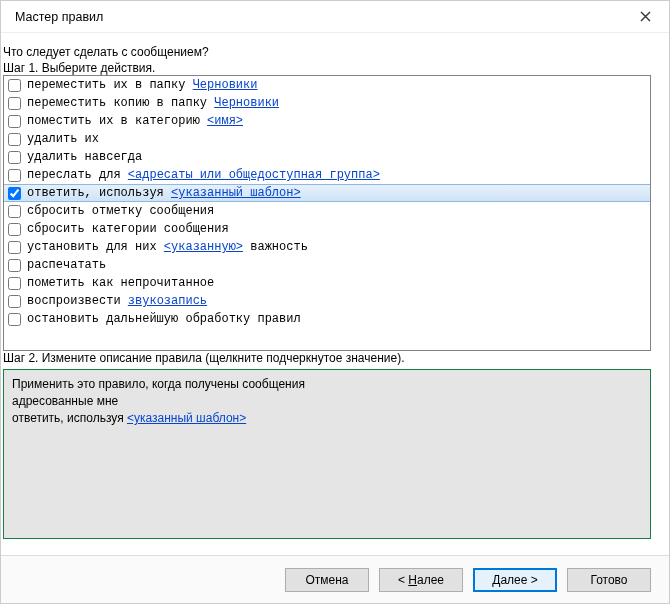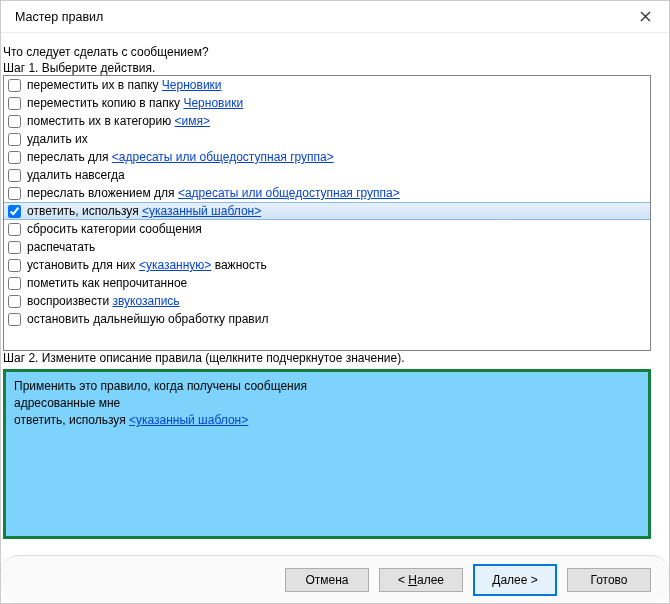--- a/index.html
+++ b/index.html
@@ -65,61 +65,60 @@
   .row.selected {
     background: linear-gradient(#e6f0fb, #cfe4f7);
     border-top: 1px solid #8fb8e0;
     border-bottom: 1px solid #8fb8e0;
     padding-top: 0; padding-bottom: 0;
   }
   .row input[type=checkbox] {
     width: 13px; height: 13px; margin: 0 2px 0 2px;
     flex-shrink: 0;
   }
-  .row .txt { white-space: nowrap; }
+  .row .txt { white-space: nowrap; font-family: Liberation Mono, monospace; }
   .linklike {
     color: #0645cc;
     text-decoration: underline;
     cursor: pointer;
   }
   .step2lbl { margin-bottom: 4px; }
   .descbox {
-    border: 3px solid #15803d;
+    border: 1px solid #15803d;
     flex: 1;
     min-height: 110px;
     padding: 6px 8px;
-    background: #7dd3fc;
+    background: #e5e5e5;
     overflow: auto;
   }
   .descbox .line { line-height: 17px; }
   .buttonbar {
     height: 48px;
     border-top: 1px solid #ddd;
     display: flex;
     align-items: center;
     justify-content: flex-end;
     gap: 10px;
     padding: 12px 18px;
     background: #fafafa;
-    border-radius: 18px;
   }
   button.btn {
     min-width: 84px;
     height: 24px;
     padding: 0 12px;
     font-family: inherit;
     font-size: 12px;
     background: #e1e1e1;
     border: 1px solid #adadad;
     cursor: pointer;
   }
   button.btn.default {
     border: 2px solid #0078d7;
     background: #e5f1fb;
-    height: 32px;
+    height: 24px;
     padding: 0 11px;
   }
   u.mn { text-decoration: underline; }
   .mn-wrap { white-space: nowrap; }
 </style>
 </head>
 <body>
 
 <div class="dialog">
 
@@ -148,45 +147,45 @@
         <div class="row">
           <input type="checkbox" style="">
           <span class="txt">поместить их в категорию <span class="linklike">&lt;имя&gt;</span></span>
         </div>
         <div class="row">
           <input type="checkbox" style="">
           <span class="txt">удалить их</span>
         </div>
         <div class="row">
           <input type="checkbox" style="">
+          <span class="txt">удалить навсегда</span>
+        </div>
+        <div class="row">
+          <input type="checkbox" style="">
           <span class="txt">переслать для <span class="linklike">&lt;адресаты или общедоступная группа&gt;</span></span>
-        </div>
-        <div class="row">
-          <input type="checkbox" style="">
-          <span class="txt">удалить навсегда</span>
-        </div>
-        <div class="row">
-          <input type="checkbox" style="">
-          <span class="txt">переслать вложением для <span class="linklike">&lt;адресаты или общедоступная группа&gt;</span></span>
         </div>
         <div class="row selected">
           <input type="checkbox" checked="" style="">
           <span class="txt">ответить, используя <span class="linklike">&lt;указанный шаблон&gt;</span></span>
         </div>
         <div class="row">
           <input type="checkbox" style="">
+          <span class="txt">сбросить отметку сообщения</span>
+        </div>
+        <div class="row">
+          <input type="checkbox" style="">
           <span class="txt">сбросить категории сообщения</span>
         </div>
         <div class="row">
           <input type="checkbox" style="">
+          <span class="txt">установить для них <span class="linklike">&lt;указанную&gt;</span> важность</span>
+        </div>
+        <div class="row">
+          <input type="checkbox" style="">
           <span class="txt">распечатать</span>
-        </div>
-        <div class="row">
-          <input type="checkbox" style="">
-          <span class="txt">установить для них <span class="linklike">&lt;указанную&gt;</span> важность</span>
         </div>
         <div class="row">
           <input type="checkbox" style="">
           <span class="txt">пометить как непрочитанное</span>
         </div>
         <div class="row">
           <input type="checkbox" style="">
           <span class="txt">воспроизвести <span class="linklike">звукозапись</span></span>
         </div>
         <div class="row">

